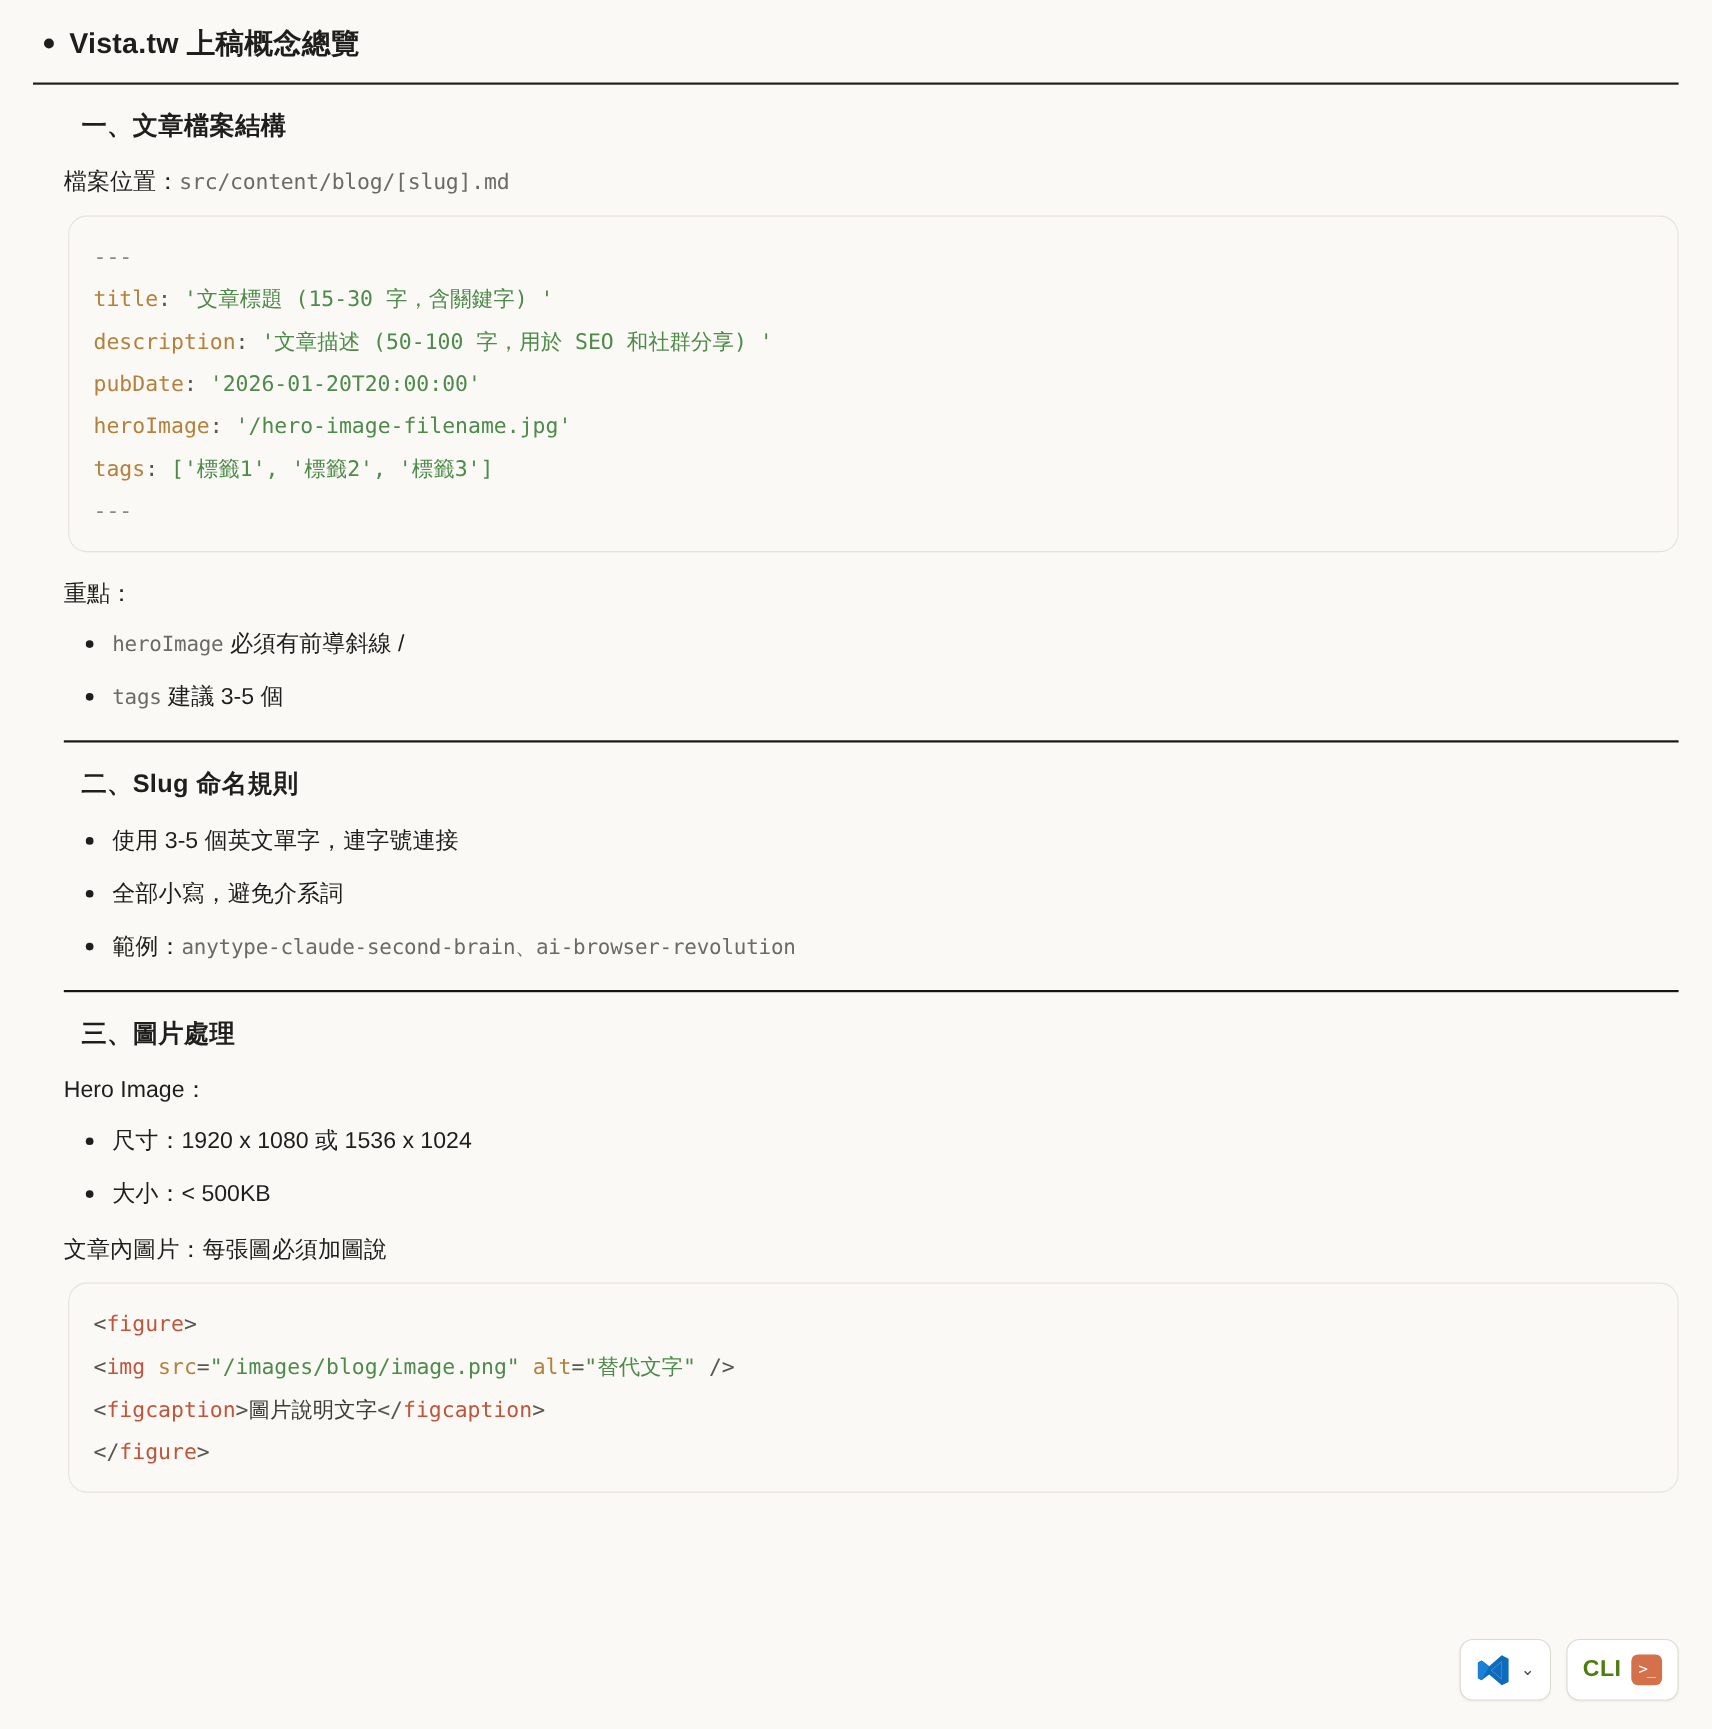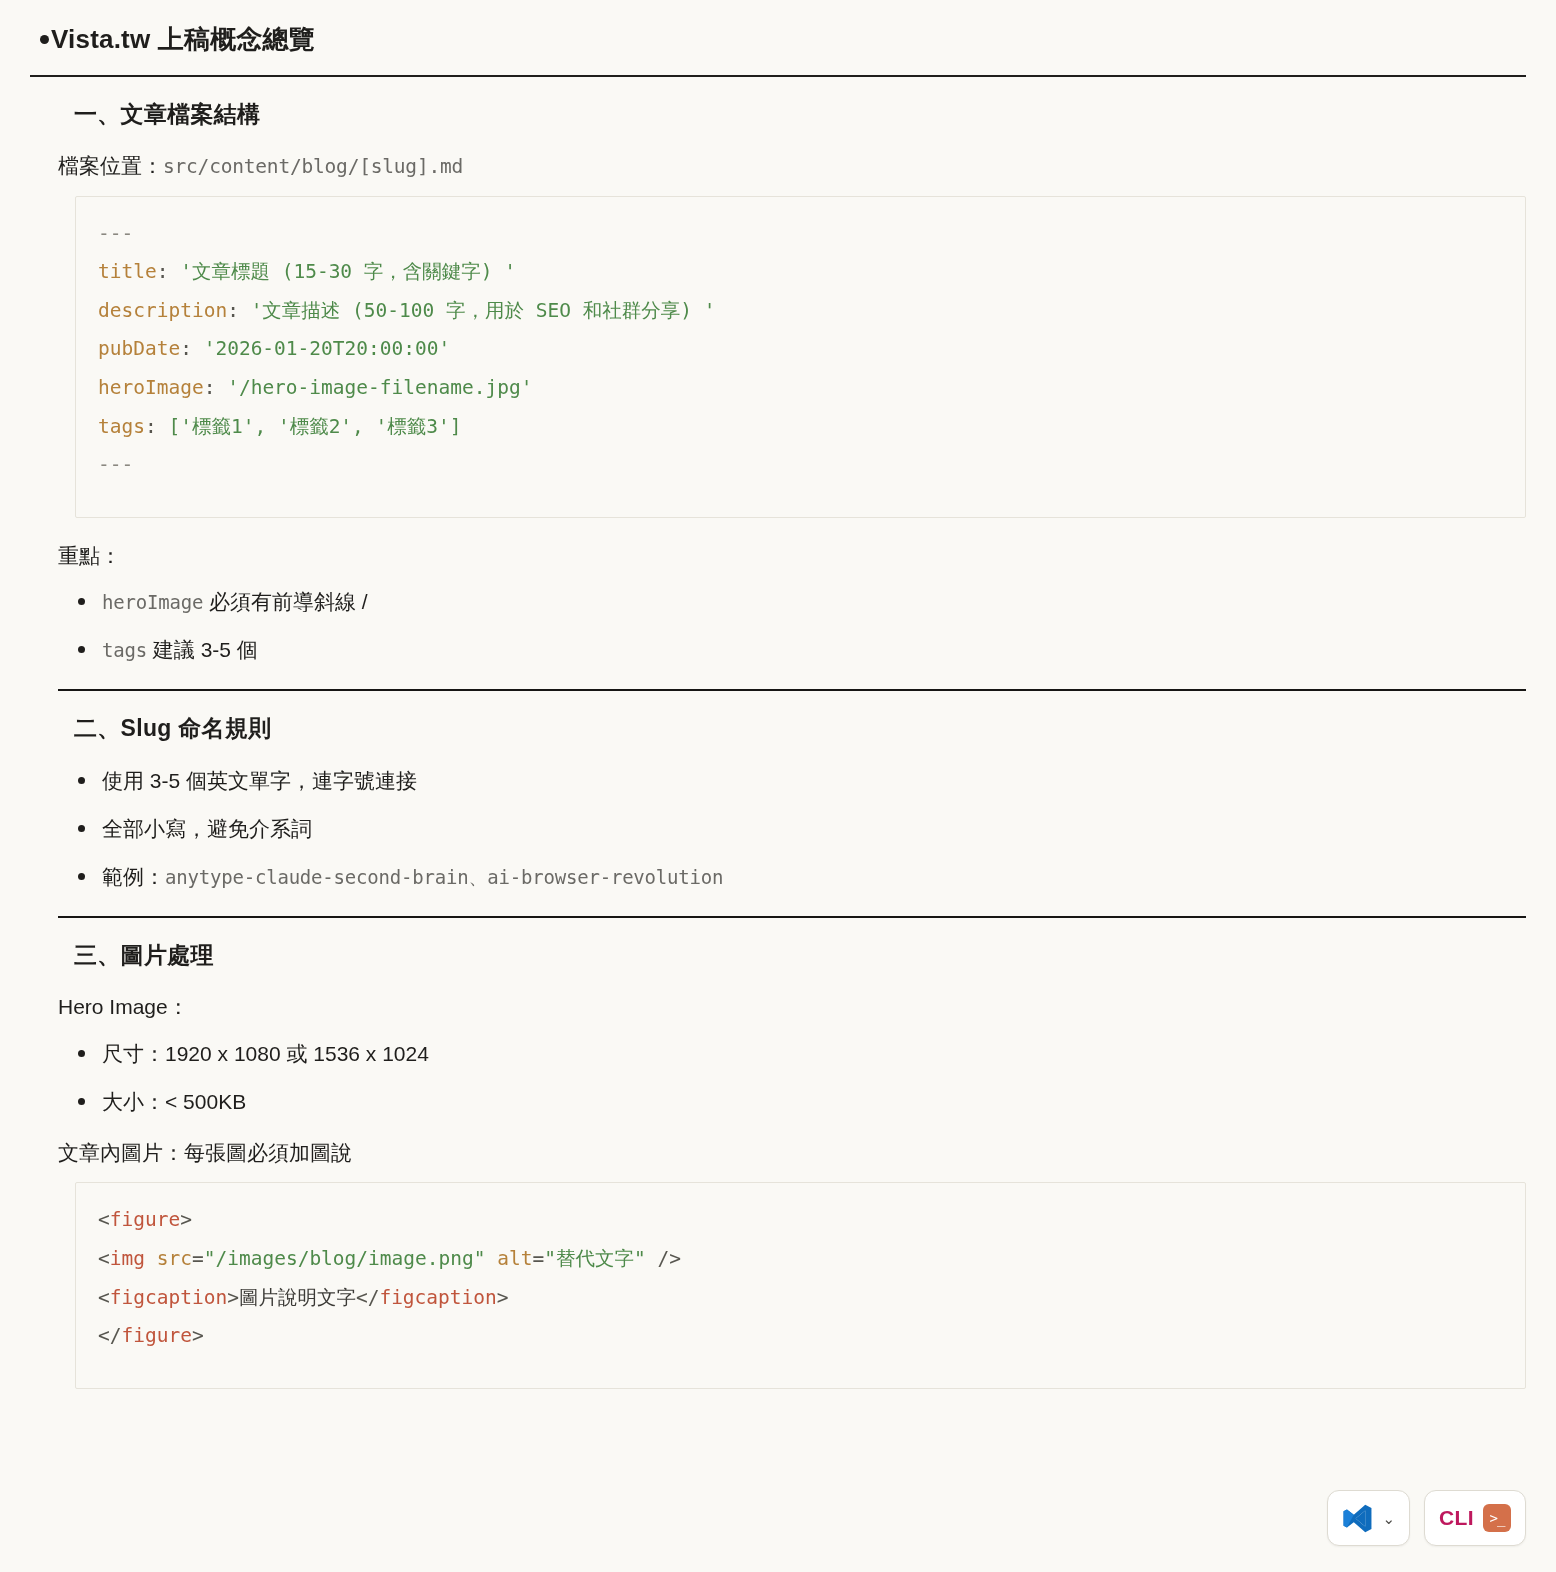--- a/index.html
+++ b/index.html
@@ -16,21 +16,21 @@
     position: relative;
     overflow: hidden;
   }
   .page {
     padding: 18px 30px 0 30px;
   }
   
   .doc-title {
     display: flex;
     align-items: center;
-    gap: 2px;
+    gap: 14px;
     font-size: 26px;
     font-weight: bold;
     letter-spacing: 0.2px;
     padding: 4px 0 18px 8px;
   }
   .bullet-dot {
     width: 9px; height: 9px;
     border-radius: 50%;
     background: #1f1e1c;
     flex: none;
@@ -63,24 +63,24 @@
     font-size: 19px;
     color: #6b6a66;
     letter-spacing: -0.2px;
     margin-top: 42px;
   }
   .para .mono { font-size: 19.5px; }
 
   
   .codeblock {
     border: 1px solid #e6e3da;
-    border-radius: 2px;
+    border-radius: 17px;
     background: #faf9f5;
-    padding: 18px 22px 32px 22px;
-    margin: 6px 0 22px 17px;
+    padding: 18px 22px 16px 22px;
+    margin: 6px 0 22px 4px;
   }
   .codeblock pre {
     margin: 0;
     font-family: "DejaVu Sans Mono", "Liberation Mono", monospace;
     font-size: 19.5px;
     line-height: 1.98;
     white-space: pre-wrap;
     word-break: break-word;
   }
   .k-dash { color: #8a8880; }
@@ -145,21 +145,21 @@
   }
   .chev {
     color: #4a4945;
     font-size: 15px;
     line-height: 1;
   }
   .cli-label {
     font-size: 21px;
     font-weight: bold;
     letter-spacing: 0.4px;
-    color: #be185d;
+    color: #4d7c0f;
   }
   .cli-badge {
     width: 28px; height: 28px;
     border-radius: 6px;
     background: #d4704a;
     color: #fff;
     font-family: "DejaVu Sans Mono", monospace;
     font-size: 14px;
     display: flex;
     align-items: center;

